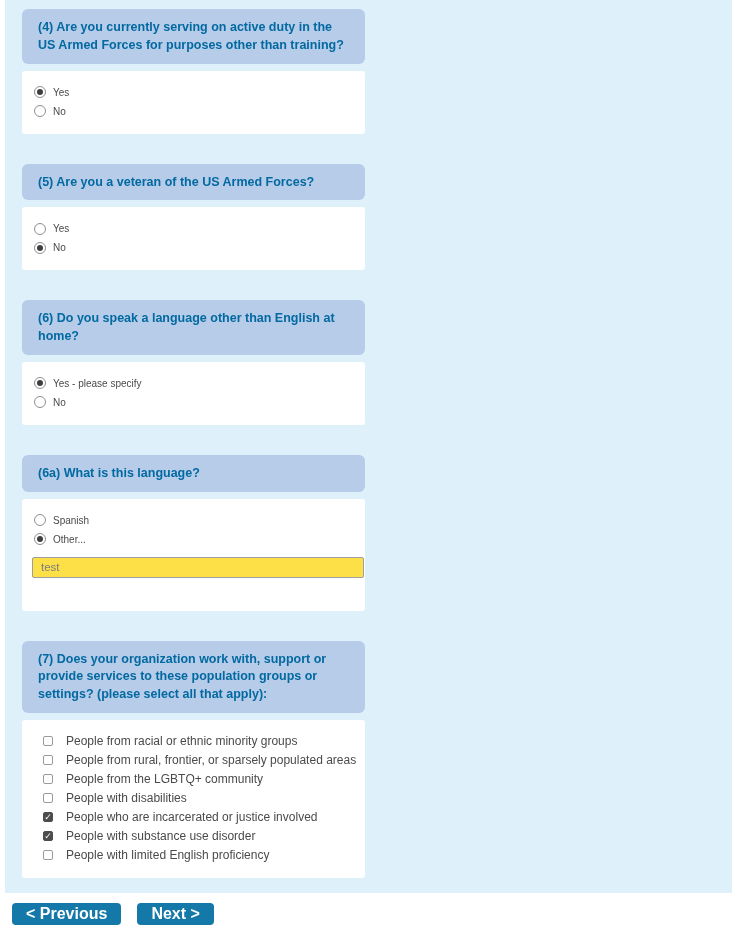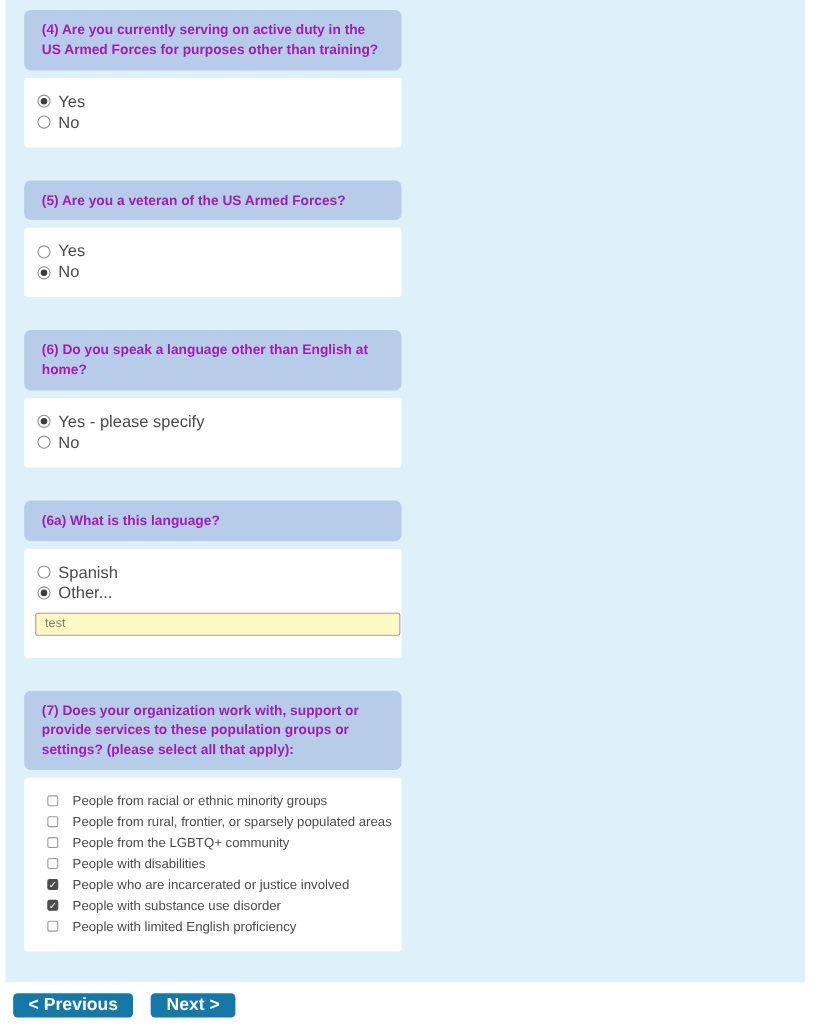--- a/index.html
+++ b/index.html
@@ -18,36 +18,36 @@
   }
   .content { padding:9px 0 0 17px; }
   .q-block { width:343px; margin-bottom:30px; }
   .q-header {
     background:#b6cce9;
     border-radius:6px;
     padding:10px 16px 9px 16px;
     margin-bottom:7px;
   }
   .q-title {
-    color:#a21caf;
+    color:#0369a1;
     font-size:12.5px;
     font-weight:bold;
     line-height:1.42;
   }
   .q-body {
     background:#ffffff;
     border-radius:3px;
     padding:12px 0 13px 0;
   }
   .opt-row { display:flex; align-items:center; min-height:19px; cursor:default; }
   .opt-row.radio-row { padding-left:12px; }
   .opt-row.check-row { padding-left:21px; }
   .opt-label {
     color:#4a4a4a;
-    font-size:15px;
+    font-size:10px;
     line-height:19px;
     white-space:nowrap;
   }
   .radio-row .opt-label { margin-left:7px; }
   .check-row .opt-label { margin-left:13px; font-size:12px; }
   .rd {
     flex:0 0 auto;
     width:12px; height:12px;
     border:1px solid #8f8f8f;
     border-radius:50%;
@@ -77,27 +77,27 @@
     color:#ffffff;
     font-size:9px;
     line-height:9px;
   }
   .text-input {
     display:block;
     margin:8px 0 0 10px;
     width:332px; height:21px;
     border:1px solid #9e9e9e;
     border-radius:2px;
-    background:#fef9c3;
+    background:#fde047;
     color:#7d7d7d;
     font-family:"Liberation Sans", sans-serif;
     font-size:11.5px;
     padding:0 0 0 8px;
   }
-  .extra-pad { padding-bottom:20px; }
+  .extra-pad { padding-bottom:33px; }
   .nav {
     position:absolute; left:12px; top:903px;
     display:flex; gap:16px;
   }
   .nav-btn {
     background:#1478a8;
     color:#ffffff;
     border:none;
     border-radius:4px;
     height:22px;

